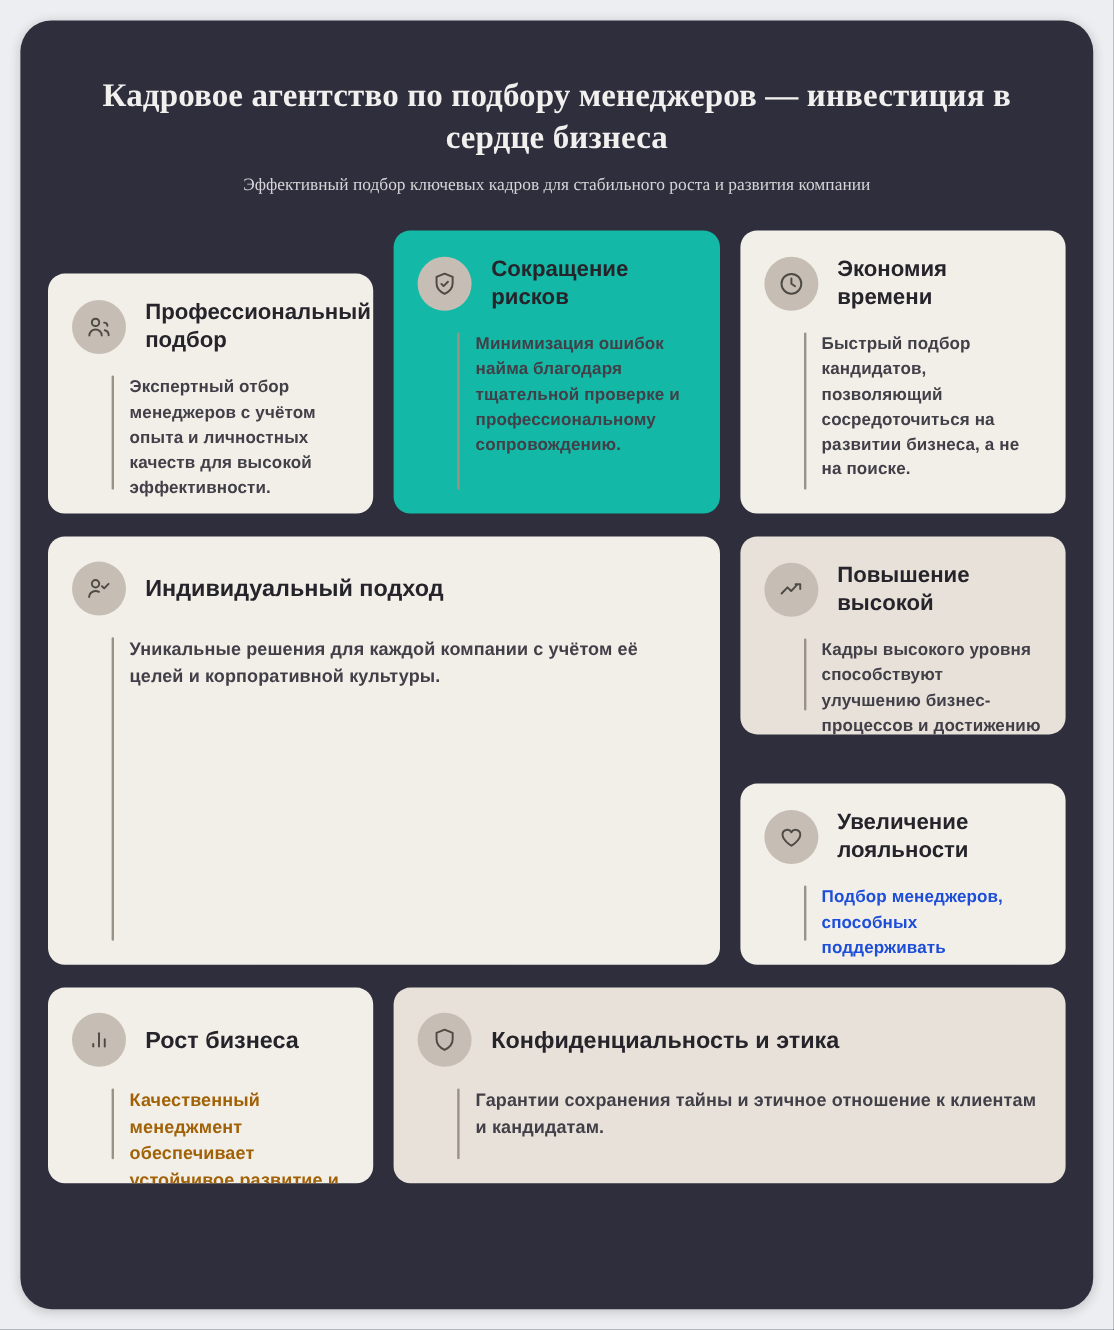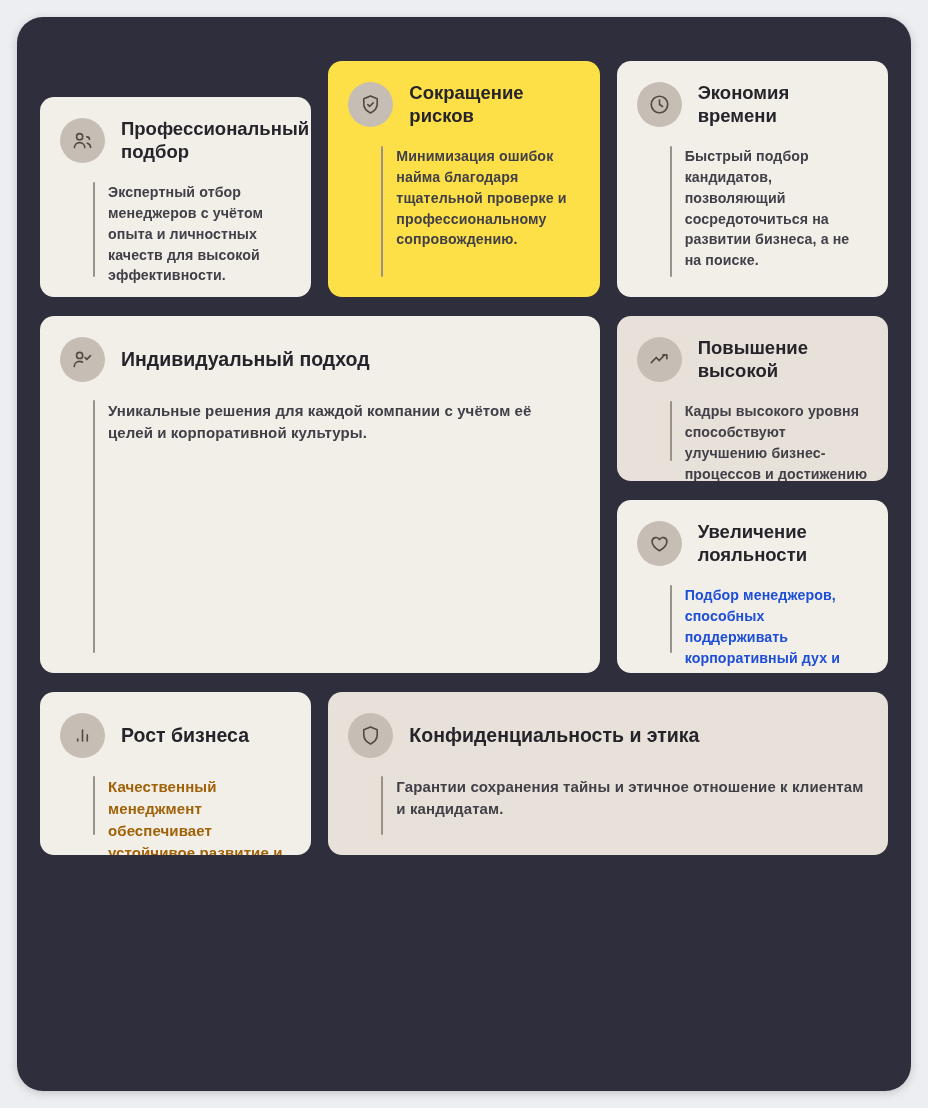--- a/index.html
+++ b/index.html
@@ -142,20 +142,24 @@
   
   .card.wide .card-title { font-size: 19.5px; }
   .card.wide .card-desc  { font-size: 15px; }
 </style>
 </head>
 <body>
 
 <div class="page" style="background: rgb(236, 238, 241);">
   <div class="panel" style="background: rgb(46, 46, 60);">
 
+    <div class="header">
+      <h1 class="title" style="color: rgb(242, 240, 238);">Кадровое агентство по подбору менеджеров — инвестиция в сердце бизнеса</h1>
+      <p class="subtitle" style="color: rgb(214, 212, 216);">Эффективный подбор ключевых кадров для стабильного роста и развития компании</p>
+    </div>
 
     <div class="grid" style="grid-template-rows: 236px 165px 173px 163px; gap: 19px 17px;">
 
       <div class="card cream" style="background: rgb(242, 239, 233); margin-top: 36px;">
         <div class="card-head">
           <span class="icon-circle" style="background: rgb(198, 190, 180);">
             <svg viewBox="0 0 24 24" style="stroke: rgb(78, 74, 69);">
                 <circle cx="9" cy="8" r="3.2"></circle>
                 <path d="M3.6 19.4c0-3 2.4-5.2 5.4-5.2s5.4 2.2 5.4 5.2"></path>
                 <path d="M16.5 8.2c1.6 0 2.8 1.2 2.8 2.8"></path>
@@ -163,21 +167,21 @@
               </svg>
           </span>
           <span class="card-title wrap" style="color: rgb(38, 36, 43);">Профессиональный подбор</span>
         </div>
         <div class="card-desc-wrap">
           <span class="accent-bar" style="background: rgb(154, 145, 135);"></span>
           <span class="card-desc" style="color: rgb(65, 63, 71);">Экспертный отбор менеджеров с учётом опыта и личностных качеств для высокой эффективности.</span>
         </div>
       </div>
 
-      <div class="card beige" style="background: #fde047;">
+      <div class="card beige" style="background: #14b8a6;">
         <div class="card-head">
           <span class="icon-circle" style="background: rgb(198, 190, 180);">
             <svg viewBox="0 0 24 24" style="stroke: rgb(78, 74, 69);">
                 <path d="M12 3.2 19 6v5.6c0 4.2-2.9 7.3-7 9.2-4.1-1.9-7-5-7-9.2V6z"></path>
                 <path d="M9.2 12.1l1.9 1.9 3.8-3.8"></path>
               </svg>
           </span>
           <span class="card-title wrap" style="color: rgb(38, 36, 43);">Сокращение рисков</span>
         </div>
         <div class="card-desc-wrap">
@@ -228,21 +232,21 @@
               </svg>
           </span>
           <span class="card-title wrap" style="color: rgb(38, 36, 43);">Повышение высокой</span>
         </div>
         <div class="card-desc-wrap">
           <span class="accent-bar" style="background: rgb(154, 145, 135);"></span>
           <span class="card-desc" style="color: rgb(65, 63, 71);">Кадры высокого уровня способствуют улучшению бизнес-процессов и достижению целей.</span>
         </div>
       </div>
 
-      <div class="card cream" style="grid-area: 3 / 3 / 4 / 4; height: 173px; align-self: end; background: rgb(242, 239, 233);">
+      <div class="card cream" style="grid-area: 3 / 3 / 4 / 4; height: 151px; align-self: end; background: rgb(242, 239, 233);">
         <div class="card-head">
           <span class="icon-circle" style="background: rgb(198, 190, 180);">
             <svg viewBox="0 0 24 24" style="stroke: rgb(78, 74, 69);">
                 <path d="M12 19.6S4.3 15 4.3 9.9a4.1 4.1 0 0 1 7.7-2 4.1 4.1 0 0 1 7.7 2c0 5.1-7.7 9.7-7.7 9.7z"></path>
               </svg>
           </span>
           <span class="card-title wrap" style="color: rgb(38, 36, 43);">Увеличение лояльности</span>
         </div>
         <div class="card-desc-wrap">
           <span class="accent-bar" style="background: rgb(154, 145, 135);"></span>

